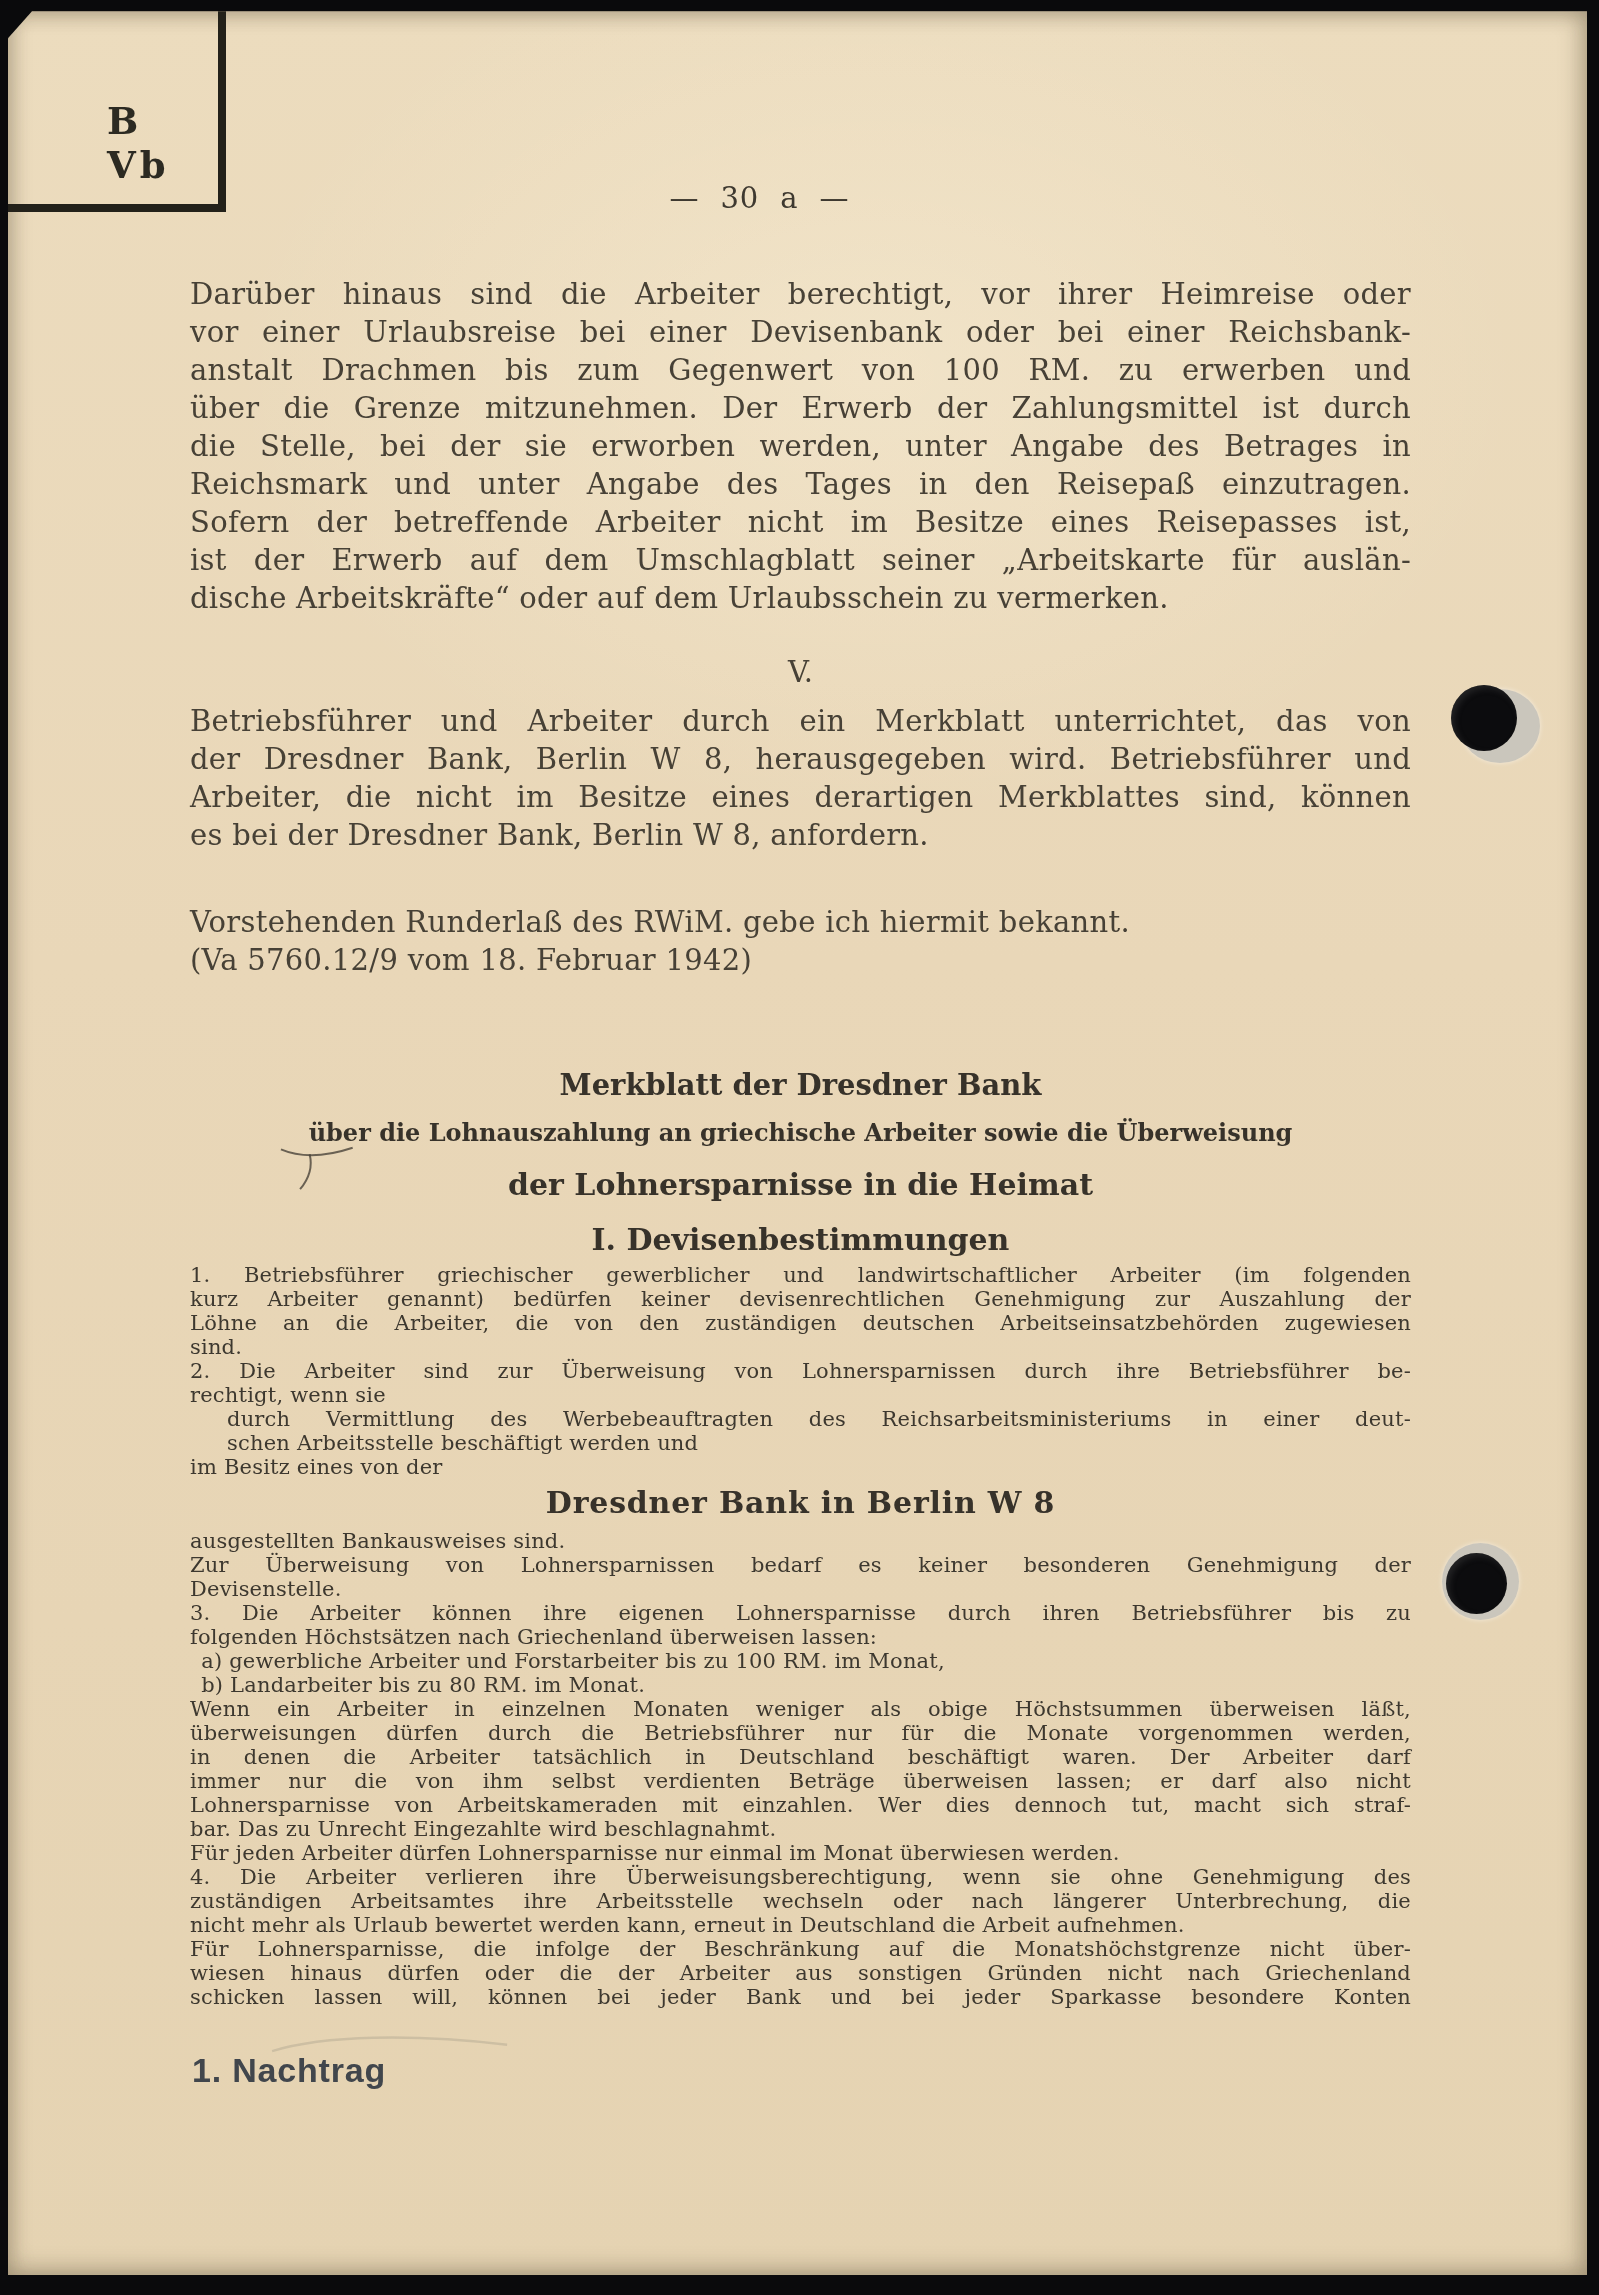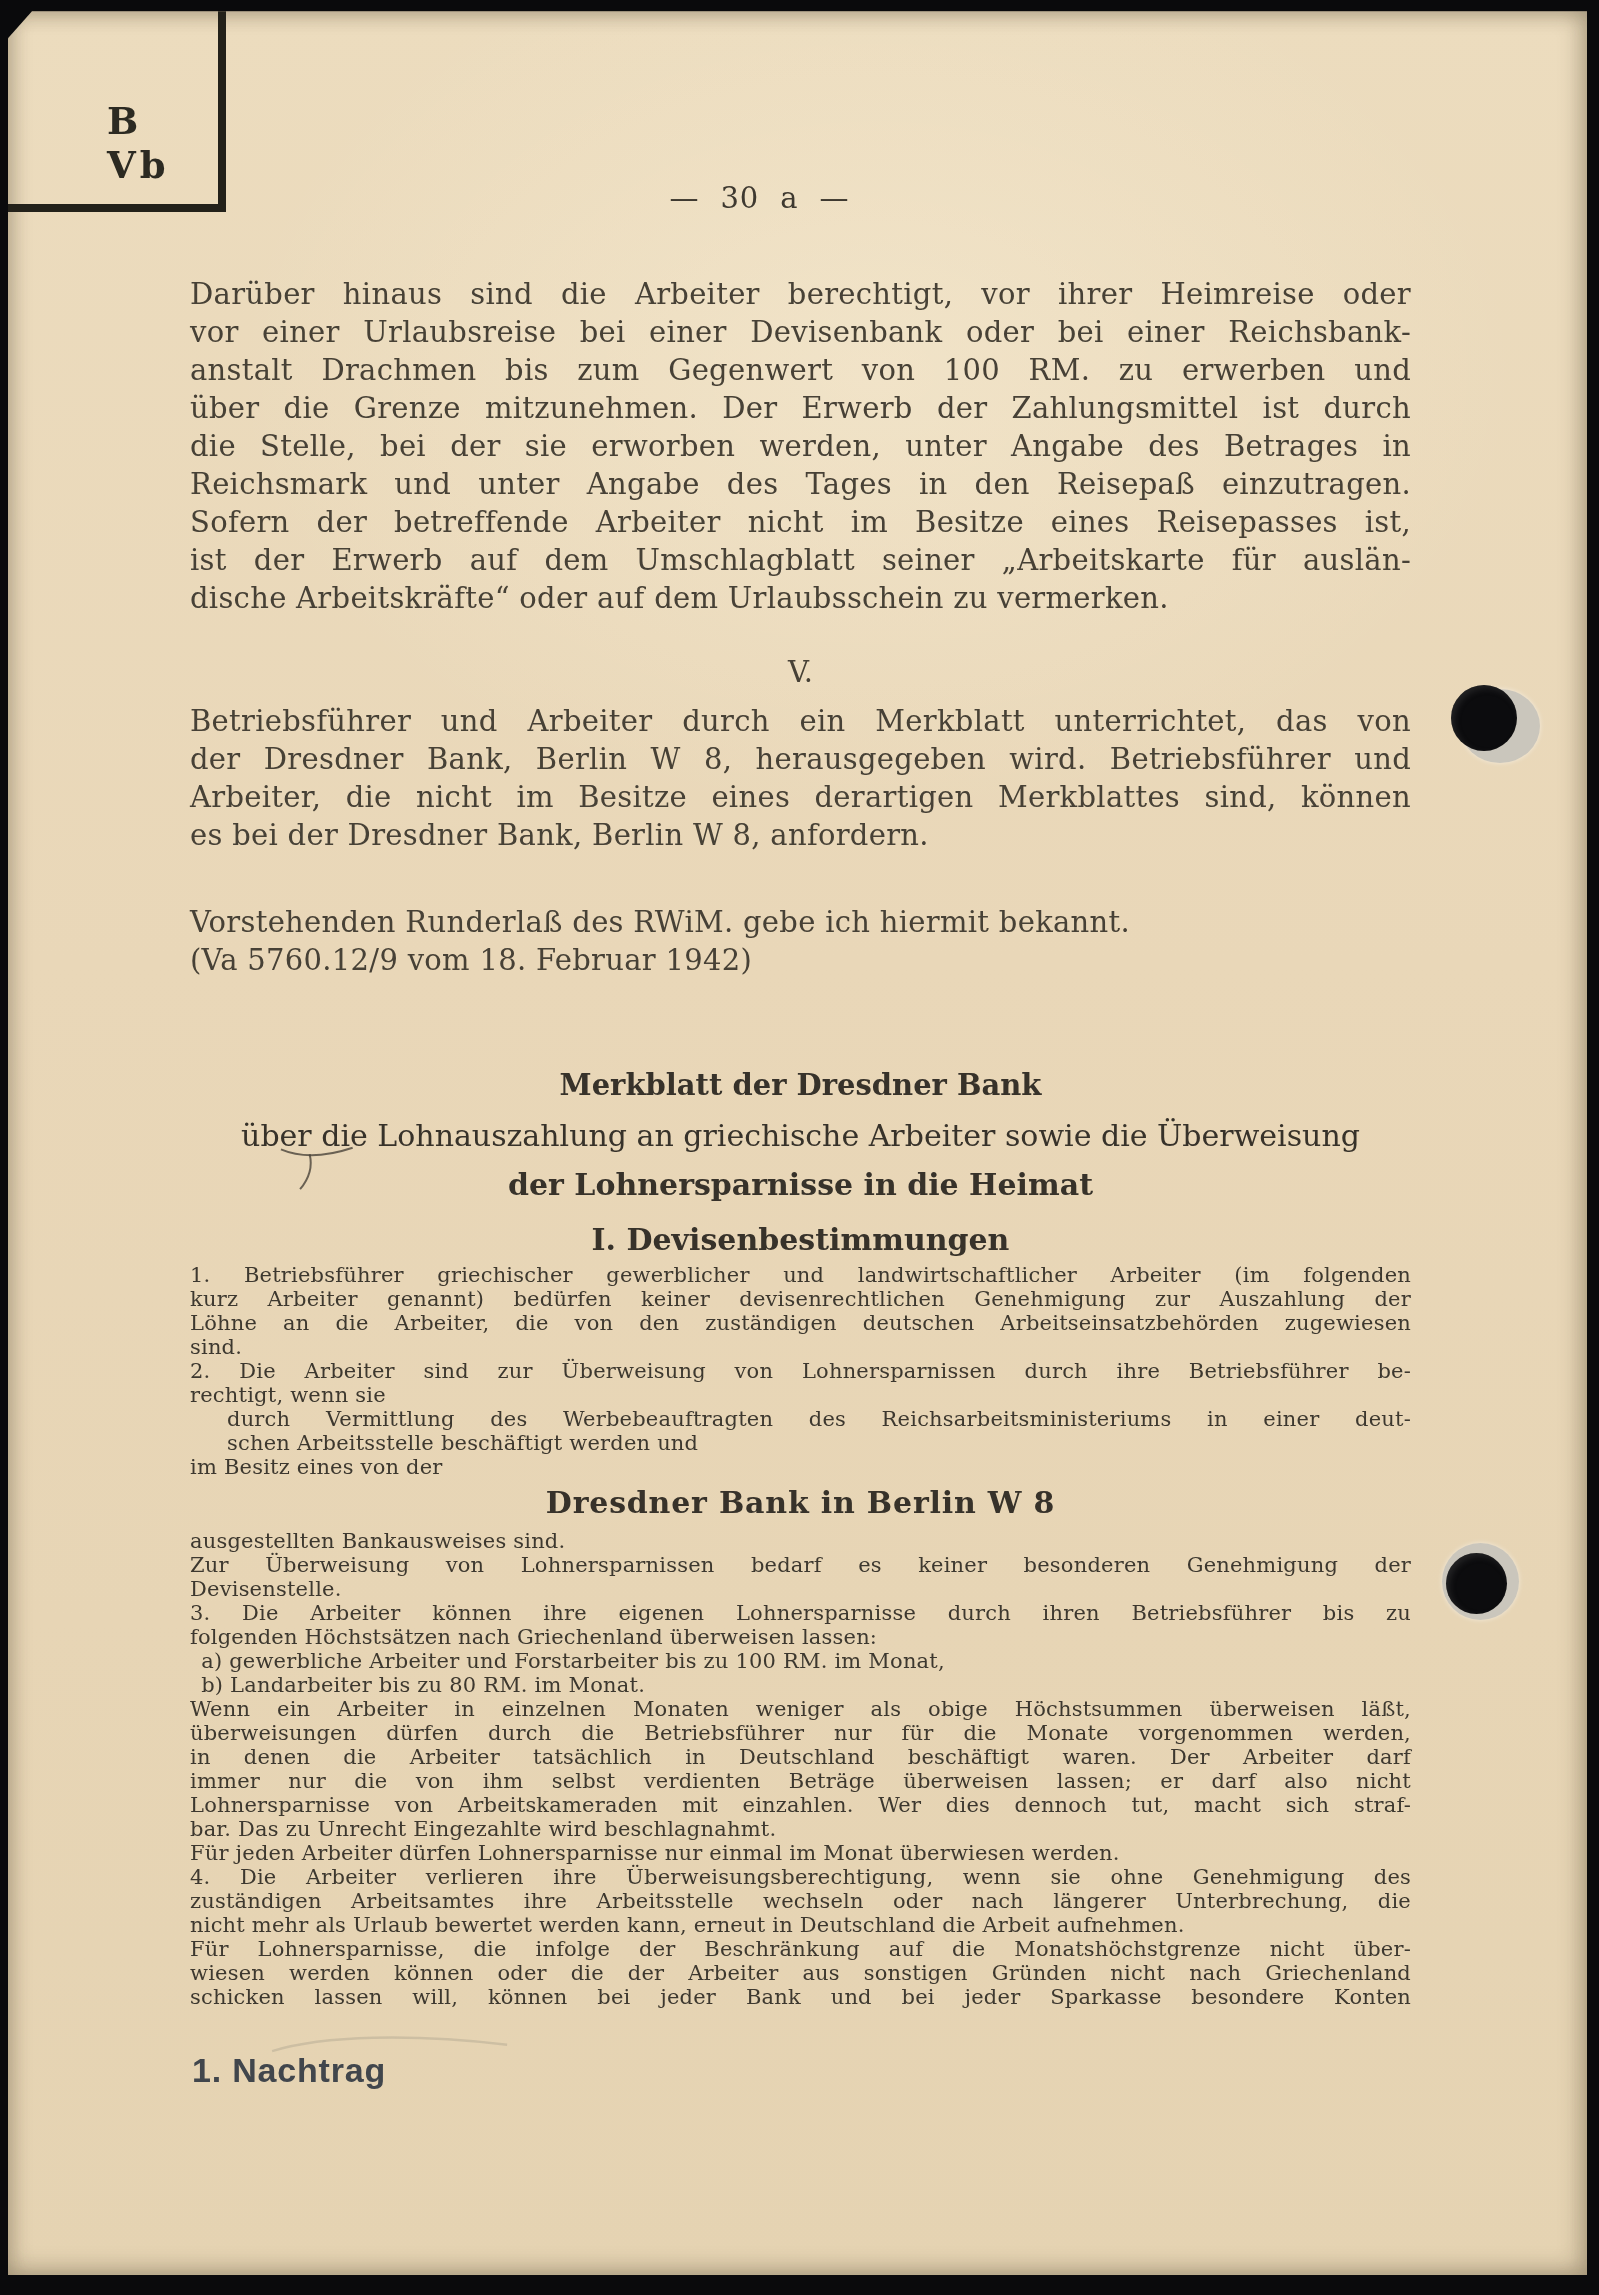--- a/index.html
+++ b/index.html
@@ -47,21 +47,21 @@
   .all-just .tline:last-child { text-align-last:justify; }
   .plain .tline { text-align:left; }
 
   .v-heading {
     position:absolute; left:182px; top:644px; width:1221px; text-align:center;
     font-size:29px; color:#474136;
   }
 
   .titles { position:absolute; left:182px; width:1221px; text-align:center; color:#37322a; }
   .title-1 { top:1057px; font-size:29px; font-weight:bold; white-space:nowrap; }
-  .title-2 { top:1107px; font-size:30px; font-weight:normal; white-space:nowrap; }
+  .title-2 { top:1107px; font-size:24px; font-weight:bold; white-space:nowrap; }
   .title-3 { top:1156px; font-size:30px; font-weight:bold; white-space:nowrap; }
   .title-s1 { top:1211px; font-size:30px; font-weight:bold; white-space:nowrap; }
 
   
   .fine-print {
     position:absolute; left:182px; top:1252px; width:1221px;
     font-size:21px; line-height:24px; letter-spacing:0.2px; color:#3d382f;
   }
   .indent1 .tline { padding-left:37px; }
   .indent-ab { padding-left:11.2px; }
@@ -176,21 +176,21 @@
           <div class="tline">bar. Das zu Unrecht Eingezahlte wird beschlagnahmt.</div>
         </div>
       <div class="sline">Für jeden Arbeiter dürfen Lohnersparnisse nur einmal im Monat überwiesen werden.</div>
       <div class="lines just">
           <div class="tline">4. Die Arbeiter verlieren ihre Überweisungsberechtigung, wenn sie ohne Genehmigung des</div>
           <div class="tline">zuständigen Arbeitsamtes ihre Arbeitsstelle wechseln oder nach längerer Unterbrechung, die</div>
           <div class="tline">nicht mehr als Urlaub bewertet werden kann, erneut in Deutschland die Arbeit aufnehmen.</div>
         </div>
       <div class="lines just all-just">
           <div class="tline">Für Lohnersparnisse, die infolge der Beschränkung auf die Monatshöchstgrenze nicht über-</div>
-          <div class="tline">wiesen werden können oder die der Arbeiter aus sonstigen Gründen nicht nach Griechenland</div>
+          <div class="tline">wiesen hinaus dürfen oder die der Arbeiter aus sonstigen Gründen nicht nach Griechenland</div>
           <div class="tline">schicken lassen will, können bei jeder Bank und bei jeder Sparkasse besondere Konten</div>
         </div>
     </div>
 
     <svg class="pencil-mark" width="248" height="27" viewBox="0 0 310 34">
       <path d="M4,24 C 70,4 180,2 300,16" fill="none" stroke="#b9ae96" stroke-width="3"></path>
     </svg>
 
     <div class="footer-label">1. Nachtrag</div>
 

